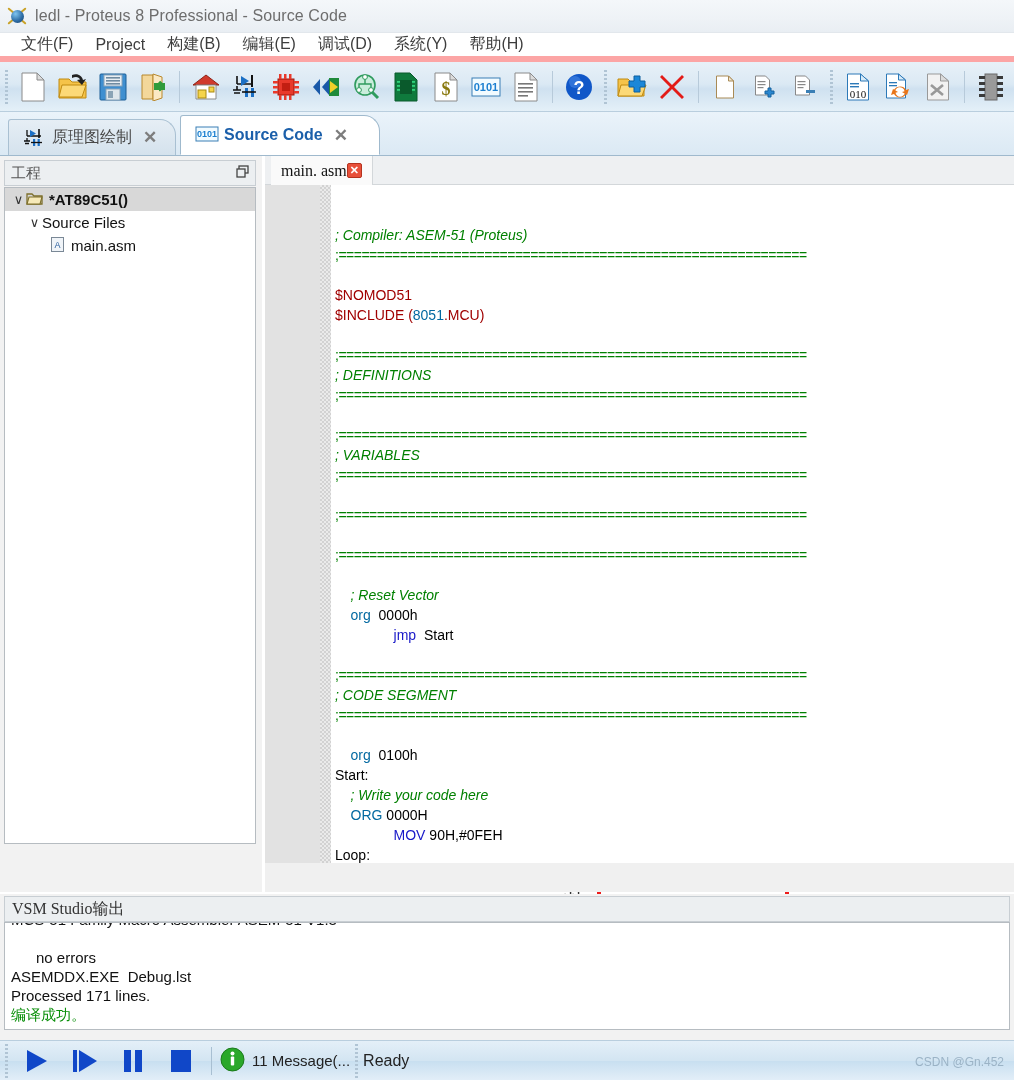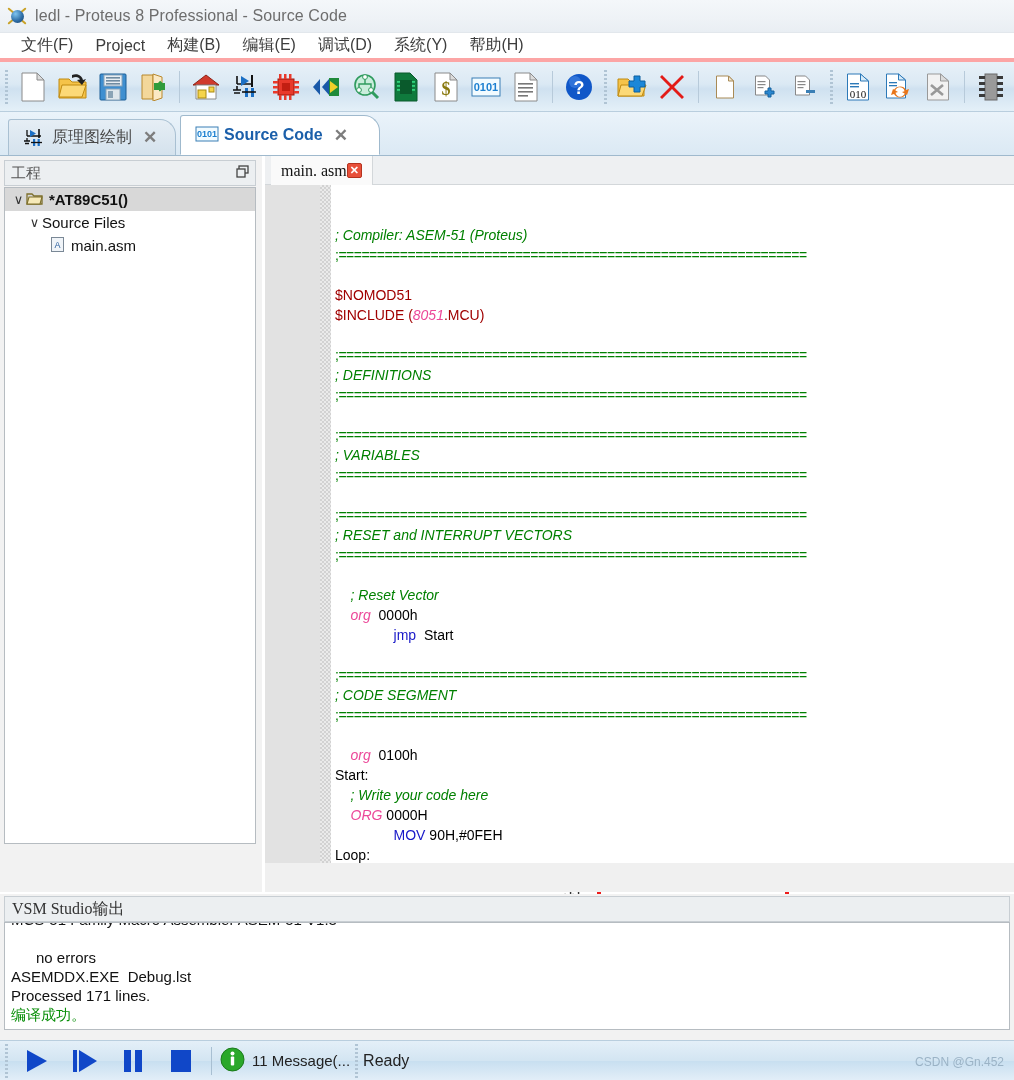--- a/index.html
+++ b/index.html
@@ -26,21 +26,21 @@
   .app-icon .sp{ position:absolute; width:9px; height:2px; background:#c9a227; border-radius:1px;}
   .app-icon .s1{ left:-1px; top:3px; transform:rotate(40deg); }
   .app-icon .s2{ left:10px; top:3px; transform:rotate(-40deg); }
   .app-icon .s3{ left:-1px; top:13px; transform:rotate(-40deg); }
   .app-icon .s4{ left:10px; top:13px; transform:rotate(40deg); }
 
   
   .menubar{
     position:absolute; left:0; top:33px; width:1014px; height:29px;
     background:#ffffff; display:flex; align-items:center; padding-left:10px;
-    border-bottom:4px solid #fca5a5;
+    border-bottom:6px solid #fca5a5;
   }
   .menu-item{ font-size:16px; color:#3d3d3d; padding:2px 11px; cursor:default; white-space:nowrap;}
 
   
   .toolbar{
     position:absolute; left:0; top:62px; width:1014px; height:50px;
     background:linear-gradient(to bottom,#e8f1f8 0%,#dbe9f4 45%,#cfe1f0 55%,#e4f0f8 100%);
     border-bottom:1px solid #b9cede;
     display:flex; align-items:center;
   }
@@ -124,21 +124,21 @@
     position:absolute; left:0; width:50px; text-align:right;
     font-family:"Liberation Serif", serif; font-size:16px; color:#333;
   }
   .cl{
     position:absolute; left:0; white-space:pre;
     font-family:"Liberation Sans", sans-serif; font-size:14px; color:#000;margin-top:42px;
   }
   .cmt{ color:#008000; font-style:italic; }
   .eq { color:#008000; letter-spacing:-0.5px;}
   .dir{ color:#a00000; }
-  .kw { color:#ec4899;font-style:italic; }
+  .kw { color:#0369a1; }
   .op { color:#1818c8;padding-left:43px; }
   .hlbox{
     position:absolute; border:4px solid #ee1c1c; pointer-events:none;
   }
   .hscroll{
     position:absolute; left:66px; top:860px; width:683px; height:22px; background:#f0f0f0;
     border-top:1px solid #dcdcdc;
   }
   .hthumb{ position:absolute; left:28px; top:4px; width:145px; height:14px; background:#888888; }
   .edit-bottom{ position:absolute; left:0; top:707px; width:749px; height:29px; background:#f0f0f0;}
@@ -558,21 +558,20 @@
         <div class="cl" style="top: 100px; left: 4px;"></div>
         <div class="cl" style="top: 120px; left: 4px;"><span class="eq">;=============================================================</span></div>
         <div class="cl" style="top: 140px; left: 4px;"><span class="cmt">; DEFINITIONS</span></div>
         <div class="cl" style="top: 160px; left: 4px;"><span class="eq">;=============================================================</span></div>
         <div class="cl" style="top: 180px; left: 4px;"></div>
         <div class="cl" style="top: 200px; left: 4px;"><span class="eq">;=============================================================</span></div>
         <div class="cl" style="top: 220px; left: 4px;"><span class="cmt">; VARIABLES</span></div>
         <div class="cl" style="top: 240px; left: 4px;"><span class="eq">;=============================================================</span></div>
         <div class="cl" style="top: 260px; left: 4px;"></div>
         <div class="cl" style="top: 280px; left: 4px;"><span class="eq">;=============================================================</span></div>
-        <div class="cl" style="top: 300px; left: 4px;"><span class="cmt">; RESET and INTERRUPT VECTORS</span></div>
         <div class="cl" style="top: 320px; left: 4px;"><span class="eq">;=============================================================</span></div>
         <div class="cl" style="top: 340px; left: 4px;"></div>
         <div class="cl" style="top: 360px; left: 4px;"><span class="cmt">    ; Reset Vector</span></div>
         <div class="cl" style="top: 380px; left: 4px;"><span>    </span><span class="kw">org</span><span>  0000h</span></div>
         <div class="cl" style="top: 400px; left: 4px;"><span>    </span><span class="op">jmp</span><span>  Start</span></div>
         <div class="cl" style="top: 420px; left: 4px;"></div>
         <div class="cl" style="top: 440px; left: 4px;"><span class="eq">;=============================================================</span></div>
         <div class="cl" style="top: 460px; left: 4px;"><span class="cmt">; CODE SEGMENT</span></div>
         <div class="cl" style="top: 480px; left: 4px;"><span class="eq">;=============================================================</span></div>
         <div class="cl" style="top: 500px; left: 4px;"></div>

